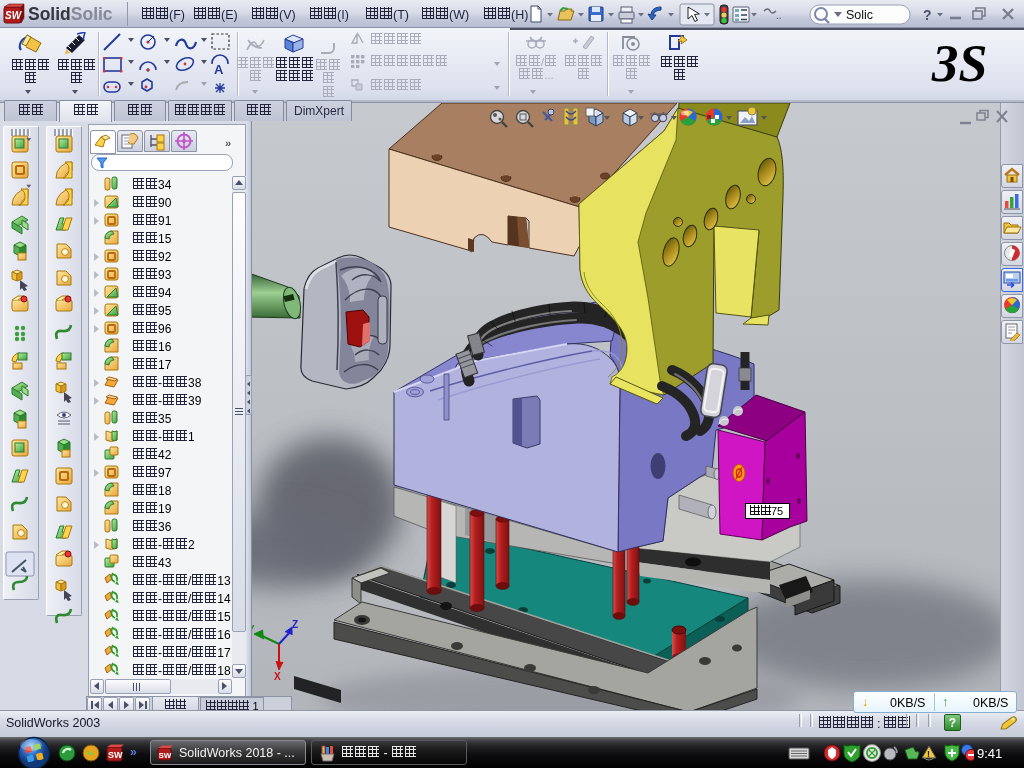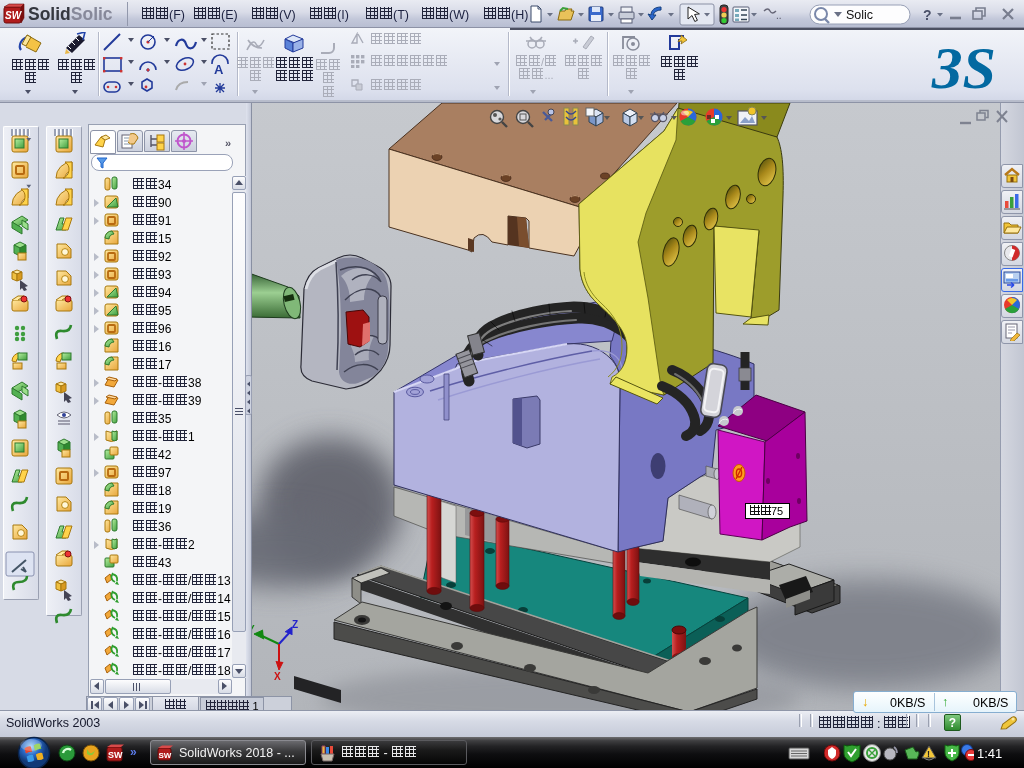--- a/index.html
+++ b/index.html
@@ -137,21 +137,21 @@
           <path d="M28,6 v-3 h9 v8 h-3"></path>
         </g>
   <path d="M55,4 l10,10 M65,4 l-10,10" stroke="#787d8e" stroke-width="2.2"></path>
  </svg>
 </div>
 
 <div class="abs" id="cmgr"></div>
 <div class="abs" style="left:0;top:27px;width:1024px;height:1px;background:#8d92a6"></div>
 <div class="abs" style="left:510px;top:28px;width:514px;height:2px;background:#4c5062"></div>
 
-<div class="abs" style="left:932px;top:34px;font-size:60px;font-weight:bold;font-style:italic;color:#0369a1;font-family:'Liberation Serif',serif">ЗS</div>
+<div class="abs" style="left:932px;top:34px;font-size:52px;font-weight:bold;font-style:italic;color:#000000;font-family:'Liberation Serif',serif">ЗS</div>
 <div class="abs bigbtn" style="left:8px;top:32px;width:44px">
  <svg width="26" height="24" viewBox="0 0 26 24">
         <path d="M4,18 c-3,-4 0,-12 7,-13" fill="none" stroke="#2244aa" stroke-width="2.2"></path>
         <path d="M10,3 l14,8 -5,9 -10,-5" fill="#f4c345" stroke="#8a6a10"></path>
         <path d="M10,3 l4,2 -5,9 -4,-2 z" fill="#fbe69a" stroke="#8a6a10"></path>
       </svg>
  <div><span class="cj"></span><span class="cj"></span><span class="cj"></span><br><span class="cj"></span></div>
 </div>
 <div class="drop" style="left:25px;top:90px"></div>
 <div class="abs bigbtn" style="left:54px;top:32px;width:44px">
@@ -282,20 +282,28 @@
 <div class="drop g" style="left:628px;top:90px"></div>
 <div class="abs bigbtn" style="left:656px;top:33px;width:46px">
  <svg width="24" height="20" viewBox="0 0 24 20">
         <path d="M3,3 h13 v4 h-4 v9 h-9 z" fill="none" stroke="#223a9a" stroke-width="2"></path>
         <path d="M14,2 l6,5 -6,4 1,-3 -4,.5 3,-4 z" fill="#f2c53a" stroke="#8a6a10" stroke-width=".8"></path>
       </svg>
  <div><span class="cj"></span><span class="cj"></span><span class="cj"></span><br><span class="cj"></span></div>
 </div>
 
 <div class="abs" style="left:0;top:100px;width:1024px;height:3px;background:#b7bccb;border-bottom:1px solid #8d93a6;z-index:6"></div>
+<div class="abs" id="tabs">
+ <div class="tab" style="left:4px;width:53px"><span class="cj"></span><span class="cj"></span></div>
+ <div class="tab on" style="left:59px;width:53px"><span class="cj"></span><span class="cj"></span></div>
+ <div class="tab" style="left:114px;width:52px"><span class="cj"></span><span class="cj"></span></div>
+ <div class="tab" style="left:168px;width:64px"><span class="cj"></span><span class="cj"></span><span class="cj"></span><span class="cj"></span></div>
+ <div class="tab" style="left:234px;width:50px"><span class="cj"></span><span class="cj"></span></div>
+ <div class="tab" style="left:286px;width:66px">DimXpert</div>
+</div>
 
 <svg class="abs" id="vp" style="left:252px;top:100px" width="748" height="612" viewBox="252 100 748 612">
  <defs>
   <linearGradient id="vbg" x1="0" y1="0" x2="0" y2="1">
           <stop offset="0" stop-color="#c6c9ce"></stop>
           <stop offset="1" stop-color="#b2b5ba"></stop>
         </linearGradient>
   <linearGradient id="redg" x1="0" y1="0" x2="1" y2="0">
           <stop offset="0" stop-color="#d25050"></stop>
           <stop offset=".35" stop-color="#b81f1f"></stop>
@@ -1133,15 +1141,15 @@
   <path d="M84,16 l-3,-9 8,-3 3,5 q3,-2 3,2 l-2,5 z" fill="#58b858" stroke="#1a5a1a"></path>
   <path d="M105,3 l7,12 h-14 z" fill="#f2c63a" stroke="#555"></path>
         <text x="103" y="14" font-size="9" font-weight="bold" fill="#222">!</text>
         <path d="M99,14 q6,6 12,0" stroke="#888" fill="none"></path>
   <path d="M128,2 q5,2 7,0 v8 q0,5 -7,8 q-7,-3 -7,-8 v-8 q2,2 7,0 z" fill="#48b848" stroke="#116811"></path>
         <path d="M128,6 v8 M124,10 h8" stroke="#fff" stroke-width="2"></path>
   <circle cx="143" cy="7" r="5.5" fill="#3a7ae8" stroke="#123a88"></circle>
         <circle cx="147" cy="12" r="5.5" fill="#e83a3a" stroke="#7a0a0a"></circle>
         <path d="M144,12 h6" stroke="#fff" stroke-width="2"></path>
  </svg>
- <div class="abs" style="left:977px;top:9px;color:#fff;font-size:13px">1:41</div>
+ <div class="abs" style="left:977px;top:9px;color:#fff;font-size:13px">9:41</div>
 </div>
 
 </div>
 </body></html>

